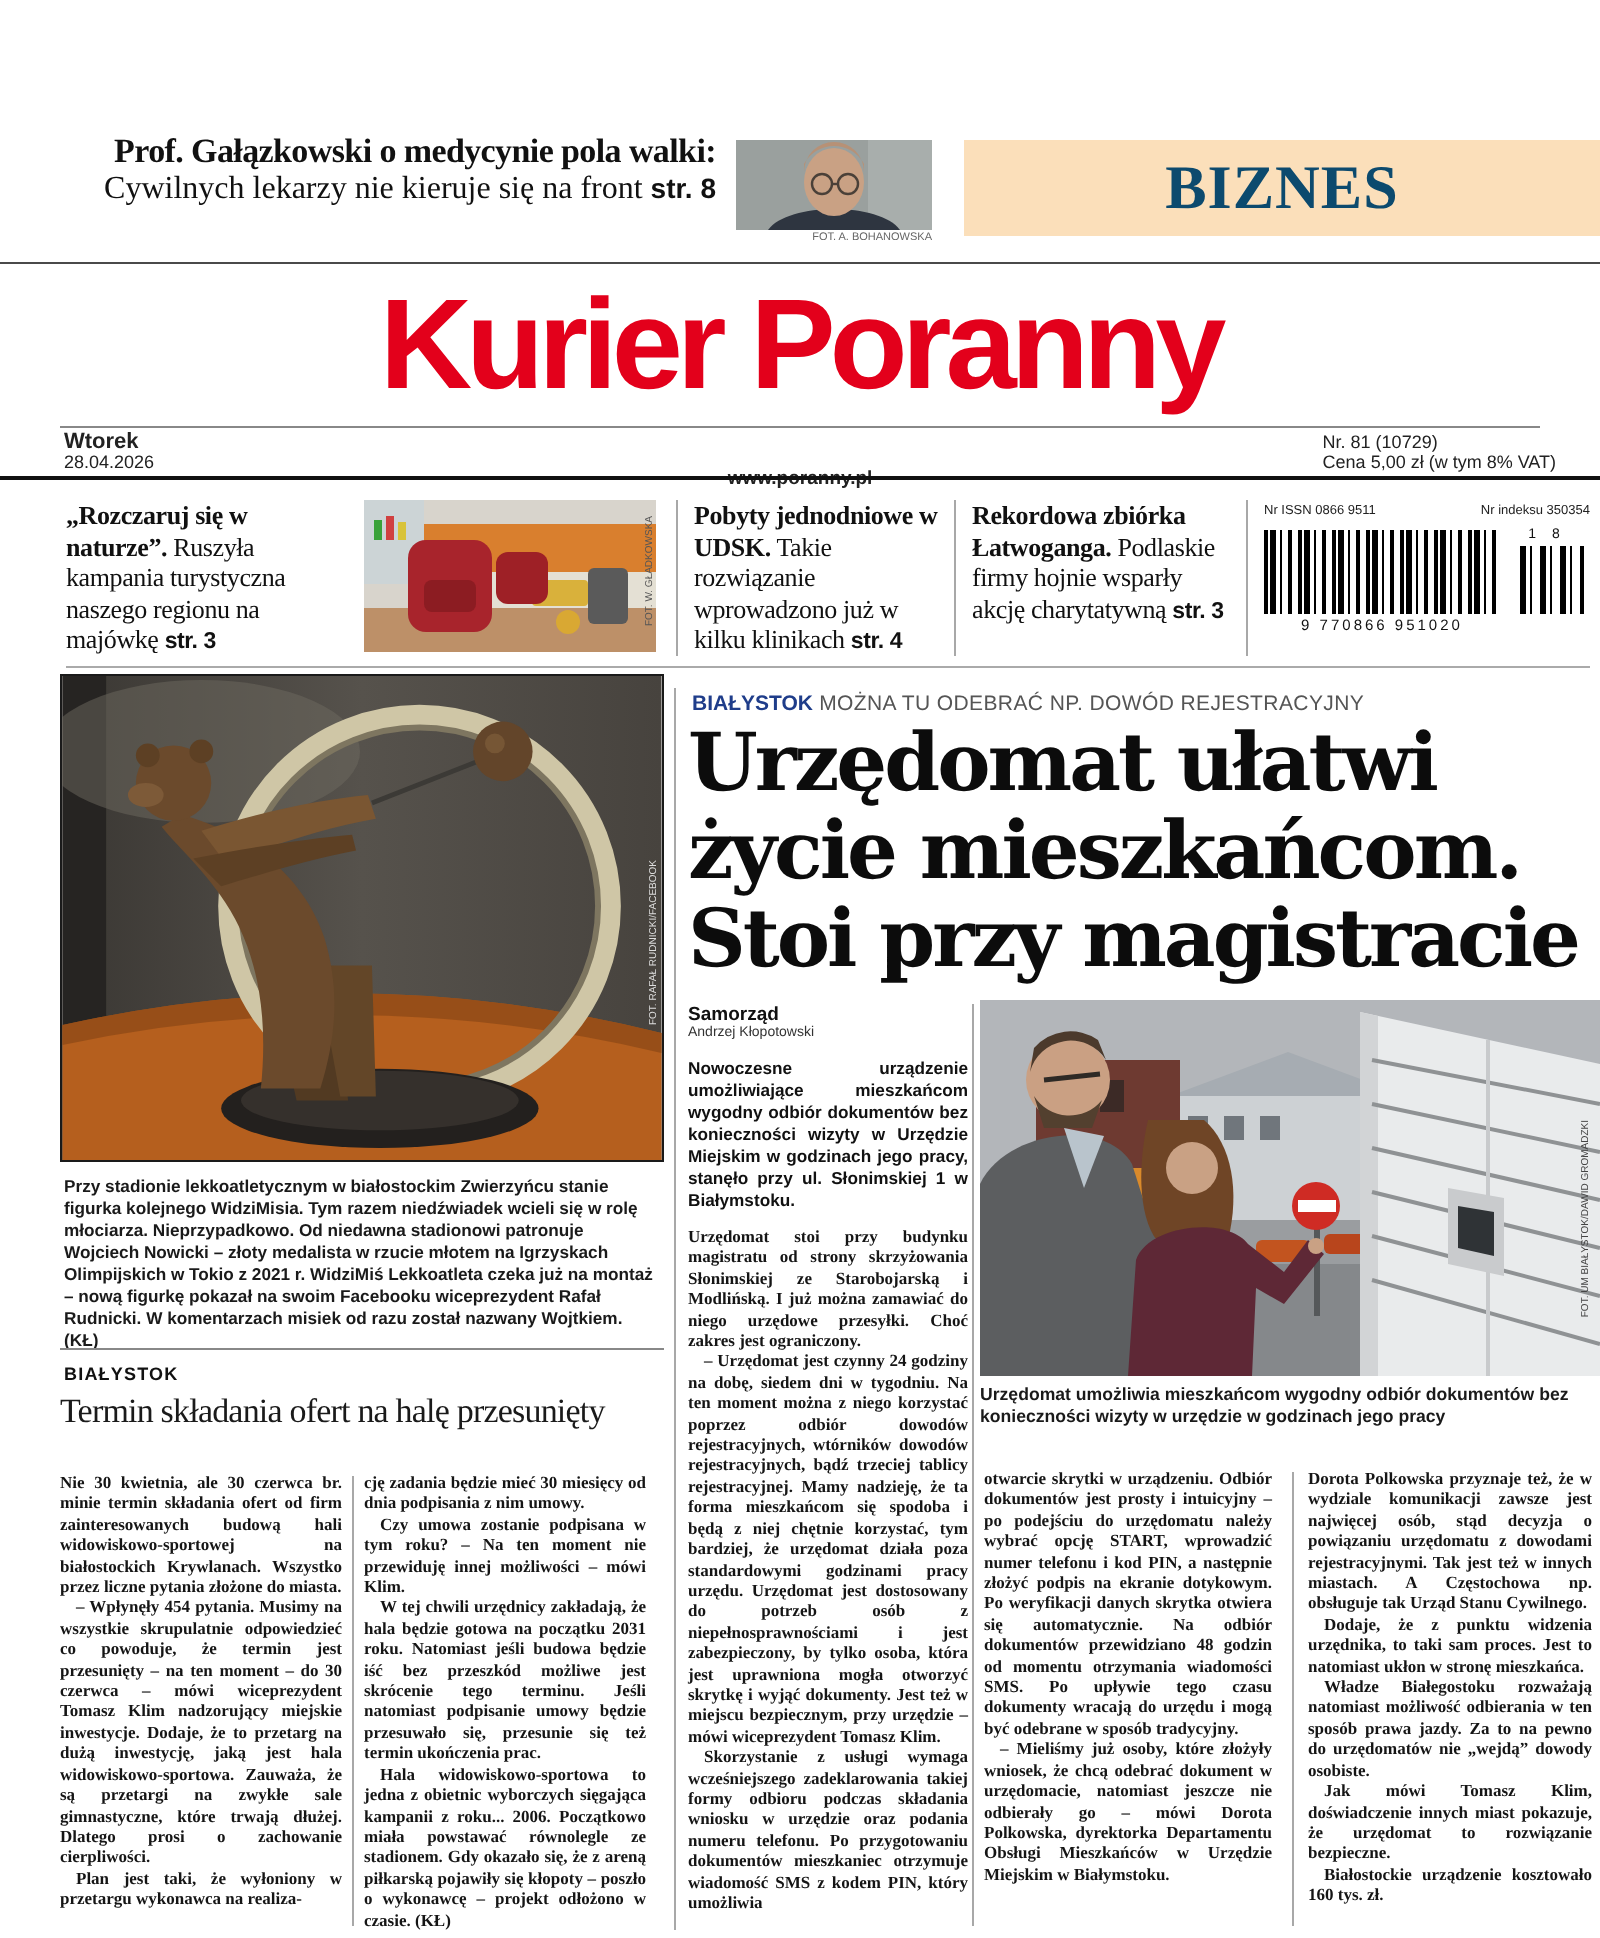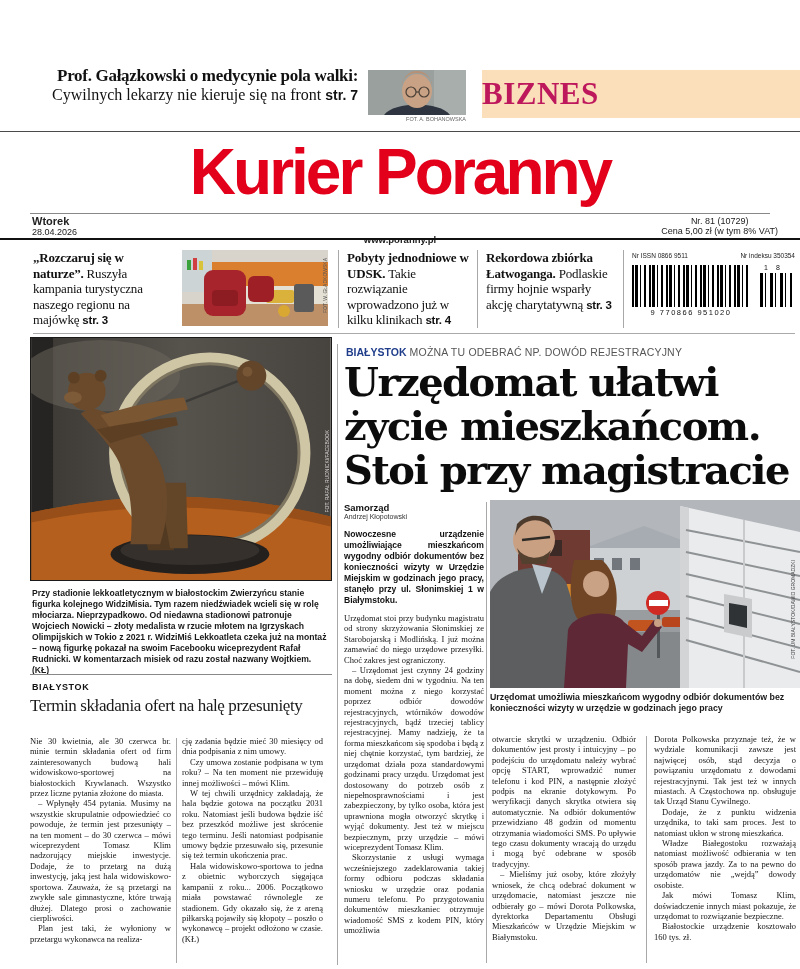--- a/index.html
+++ b/index.html
@@ -14,32 +14,32 @@
   .top-headline .b{font-weight:bold;font-size:17px;display:block;letter-spacing:-0.3px;}
   .top-headline .r{font-size:16px;}
   .top-headline .pg{font-family:"Liberation Sans",sans-serif;font-weight:bold;font-size:14px;}
   .top-photo{left:368px;top:70px;width:98px;height:45px;}
   .top-photo-credit{left:368px;top:116px;width:98px;text-align:right;
         font-family:"Liberation Sans",sans-serif;font-size:5.5px;color:#666;}
   .promo{left:482px;top:70px;width:318px;height:48px;background:#fbdfba;display:flex;align-items:center;}
   .promo-text{margin-left:10px;width:178px;font-family:"Liberation Sans",sans-serif;
         font-weight:bold;font-size:8.5px;line-height:10.5px;color:#111;}
   .promo-text .dot{color:#1b2f6e;font-size:8px;}
-  .promo-brand{flex:1;text-align:left;font-family:"Liberation Serif",serif;font-weight:bold;
-        font-size:31px;letter-spacing:0.5px;color:#be185d;}
+  .promo-brand{flex:1;text-align:center;font-family:"Liberation Serif",serif;font-weight:bold;
+        font-size:31px;letter-spacing:0.5px;color:#0c4a6e;}
 
   
   .masthead{left:0;top:135px;width:800px;text-align:center;
         font-family:"Liberation Sans",sans-serif;font-weight:bold;font-size:64px;
         letter-spacing:-3px;color:#e3001b;line-height:74px;}
   .inforow{left:30px;top:215px;width:740px;font-family:"Liberation Sans",sans-serif;font-size:9px;color:#222;}
   .inforow .l{position:absolute;left:2px;top:1px;line-height:10px;}
   .inforow .l b{font-size:11px;}
   .inforow .c{position:absolute;left:0;width:740px;text-align:center;top:1px;font-weight:bold;font-size:9.5px;margin-top:18px;}
-  .inforow .r{position:absolute;right:-8px;top:1px;text-align:center;line-height:10px;}
+  .inforow .r{position:absolute;right:-8px;top:1px;text-align:left;line-height:10px;}
 
   
   .teaser{font-size:13px;line-height:15.5px;letter-spacing:-0.2px;}
   .teaser .b{font-weight:bold;}
   .teaser .pg{font-family:"Liberation Sans",sans-serif;font-weight:bold;font-size:11.5px;}
   .t1{left:33px;top:250px;width:144px;}
   .t2{left:347px;top:250px;width:122px;}
   .t3{left:486px;top:250px;width:130px;}
   .tphoto{left:182px;top:250px;width:146px;height:76px;}
 
@@ -53,21 +53,21 @@
   .bc .digits{position:absolute;left:0;top:56px;width:118px;font-size:7.5px;letter-spacing:1.5px;text-align:center;}
 
   
   .bear-photo{left:30px;top:337px;width:302px;height:244px;border:1px solid #1a1a1a;box-sizing:border-box;}
   .bear-caption{left:32px;top:588px;width:298px;font-family:"Liberation Sans",sans-serif;
       font-weight:bold;font-size:8.6px;line-height:11px;color:#1a1a1a;}
   .sec-label{font-family:"Liberation Sans",sans-serif;font-weight:bold;font-size:9px;letter-spacing:0.6px;color:#111;}
   .left-title{left:30px;top:696px;width:302px;font-family:"Liberation Serif",serif;font-size:17px;
       letter-spacing:-0.4px;color:#1a1a1a;}
 
-  .bodytext{font-size:8.5px;line-height:10.4px;text-align:justify;color:#151515;}
+  .bodytext{font-size:8.5px;line-height:10.4px;text-align:justify;color:#151515;font-weight:bold;}
   .bodytext p{margin:0;text-indent:8px;}
   .bodytext p:first-child{text-indent:0;}
 
   .lcol1{left:30px;top:736px;width:141px;}
   .lcol2{left:182px;top:736px;width:141px;}
 
   
   .kicker{left:346px;top:346px;width:454px;font-family:"Liberation Sans",sans-serif;font-size:10.5px;}
   .kicker .loc{font-weight:bold;color:#1f3d8a;}
   .kicker .k{color:#555;letter-spacing:0.2px;}
@@ -87,21 +87,21 @@
   .vcred{position:absolute;writing-mode:vertical-rl;transform:rotate(180deg);
       font-family:"Liberation Sans",sans-serif;font-size:5px;color:#555;}
 </style>
 </head>
 <body>
 
 <div class="page">
 
   <div class="abs top-headline">
     <span class="b">Prof. Gałązkowski o medycynie pola walki:</span>
-    <span class="r">Cywilnych lekarzy nie kieruje się na front </span><span class="pg">str. 7</span>
+    <span class="r">Cywilnych lekarzy nie kieruje się na front </span><span class="pg">str. 8</span>
   </div>
 
   <svg class="abs top-photo" viewBox="0 0 98 45">
     <rect width="98" height="45" fill="#9aa09e"></rect>
     <rect x="66" width="32" height="45" fill="#a8aeac"></rect>
     <path d="M16 45 C 26 31, 72 31, 82 45 Z" fill="#2e3540"></path>
     <ellipse cx="49" cy="21" rx="15" ry="17" fill="#c9a184"></ellipse>
     <path d="M34 16 A15 15 0 0 1 64 16 L64 12 A17 17 0 0 0 34 12 Z" fill="#b79176"></path>
     <circle cx="43" cy="22" r="5" fill="none" stroke="#4a4038" stroke-width="1.2"></circle>
     <circle cx="56" cy="22" r="5" fill="none" stroke="#4a4038" stroke-width="1.2"></circle>

